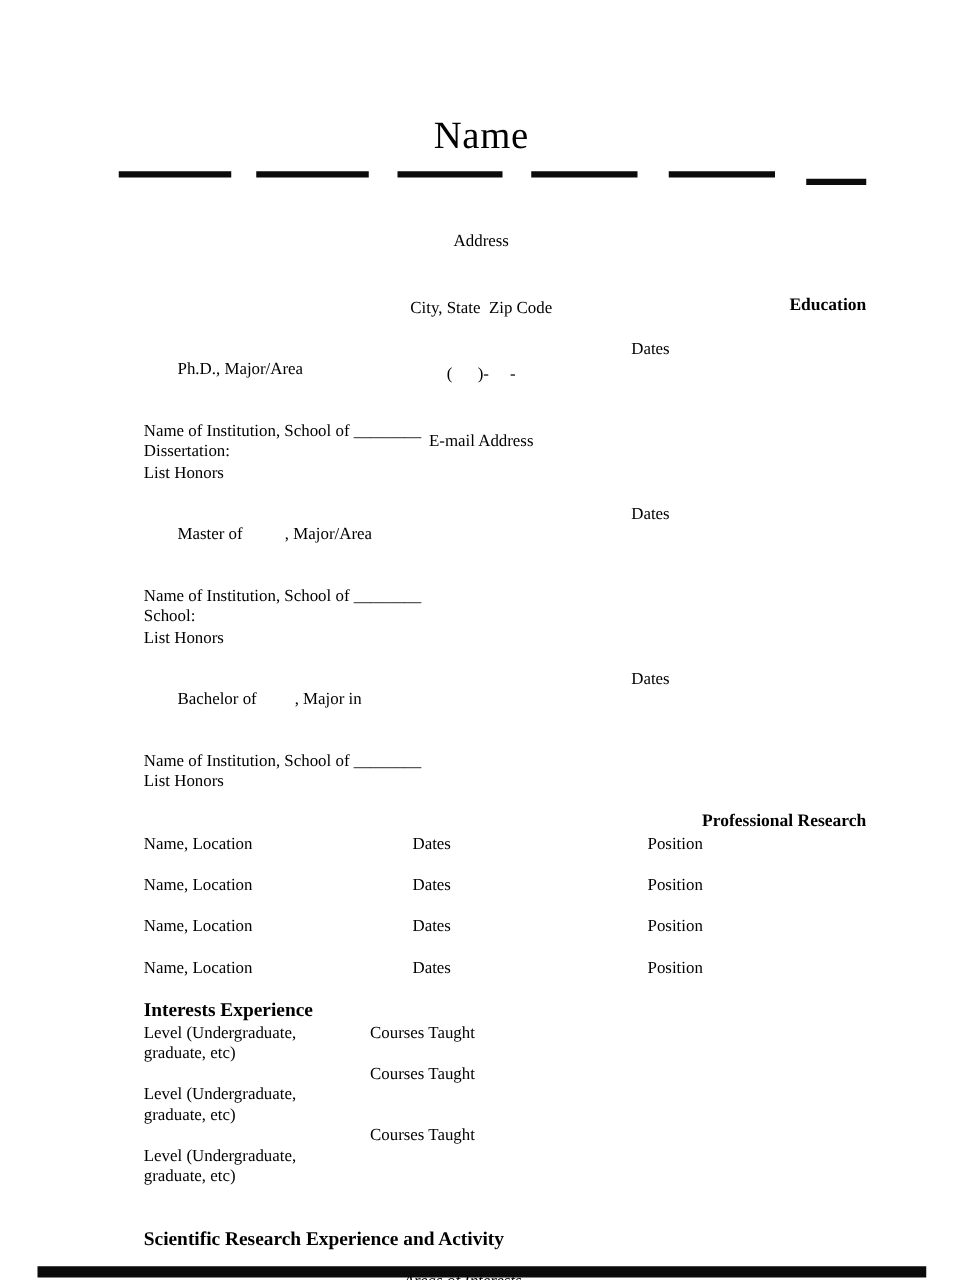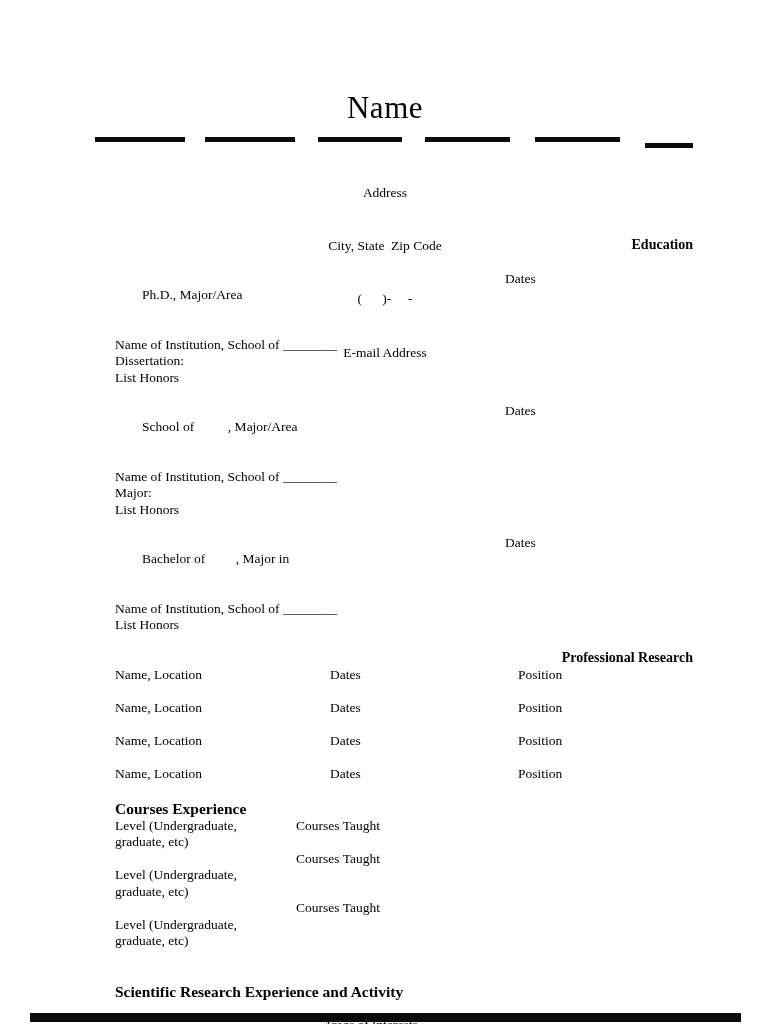--- a/index.html
+++ b/index.html
@@ -89,25 +89,25 @@
         <span>Ph.D., Major/Area</span>
         <span class="dates">Dates</span>
       </div>
       <div>Name of Institution, School of ________</div>
       <div>Dissertation:</div>
       <div>List Honors</div>
     </div>
 
     <div class="edu-entry">
       <div class="degree-row">
-        <span>School of          , Major/Area</span>
+        <span>Master of          , Major/Area</span>
         <span class="dates">Dates</span>
       </div>
       <div>Name of Institution, School of ________</div>
-      <div>Major:</div>
+      <div>School:</div>
       <div>List Honors</div>
     </div>
 
     <div class="edu-entry">
       <div class="degree-row">
         <span>Bachelor of         , Major in</span>
         <span class="dates">Dates</span>
       </div>
       <div>Name of Institution, School of ________</div>
       <div>List Honors</div>
@@ -129,21 +129,21 @@
       <span>Name, Location</span>
       <span>Dates</span>
       <span>Position</span>
     </div>
     <div class="p-row">
       <span>Name, Location</span>
       <span>Dates</span>
       <span>Position</span>
     </div>
 
-    <div class="h2">Courses Experience</div>
+    <div class="h2">Interests Experience</div>
 
     <div class="t-grid">
       <span>Level (Undergraduate,</span>
       <span>Courses Taught</span>
     </div>
     <div>graduate, etc)</div>
 
     <div class="t-grid">
       <span></span>
       <span>Courses Taught</span>

